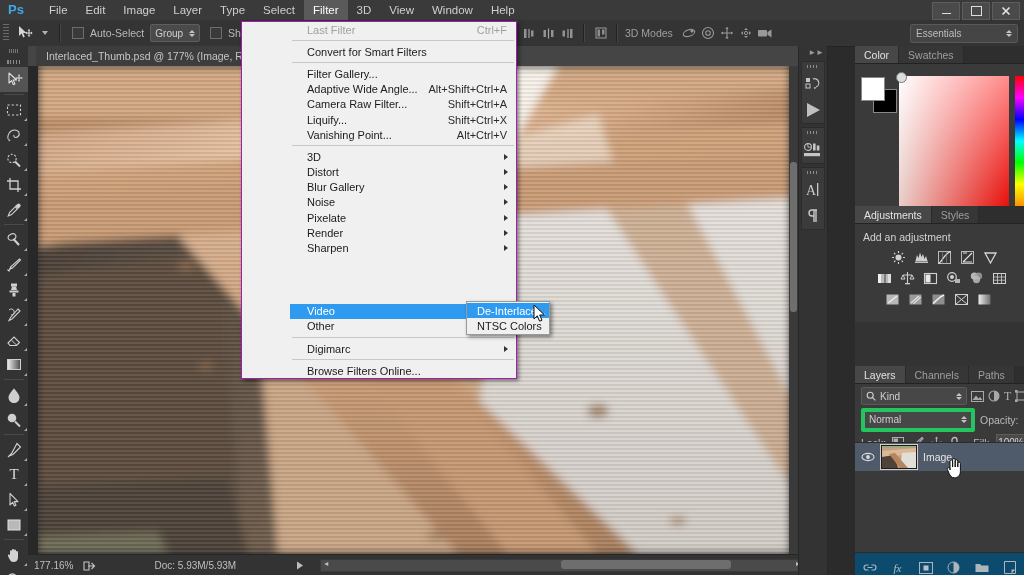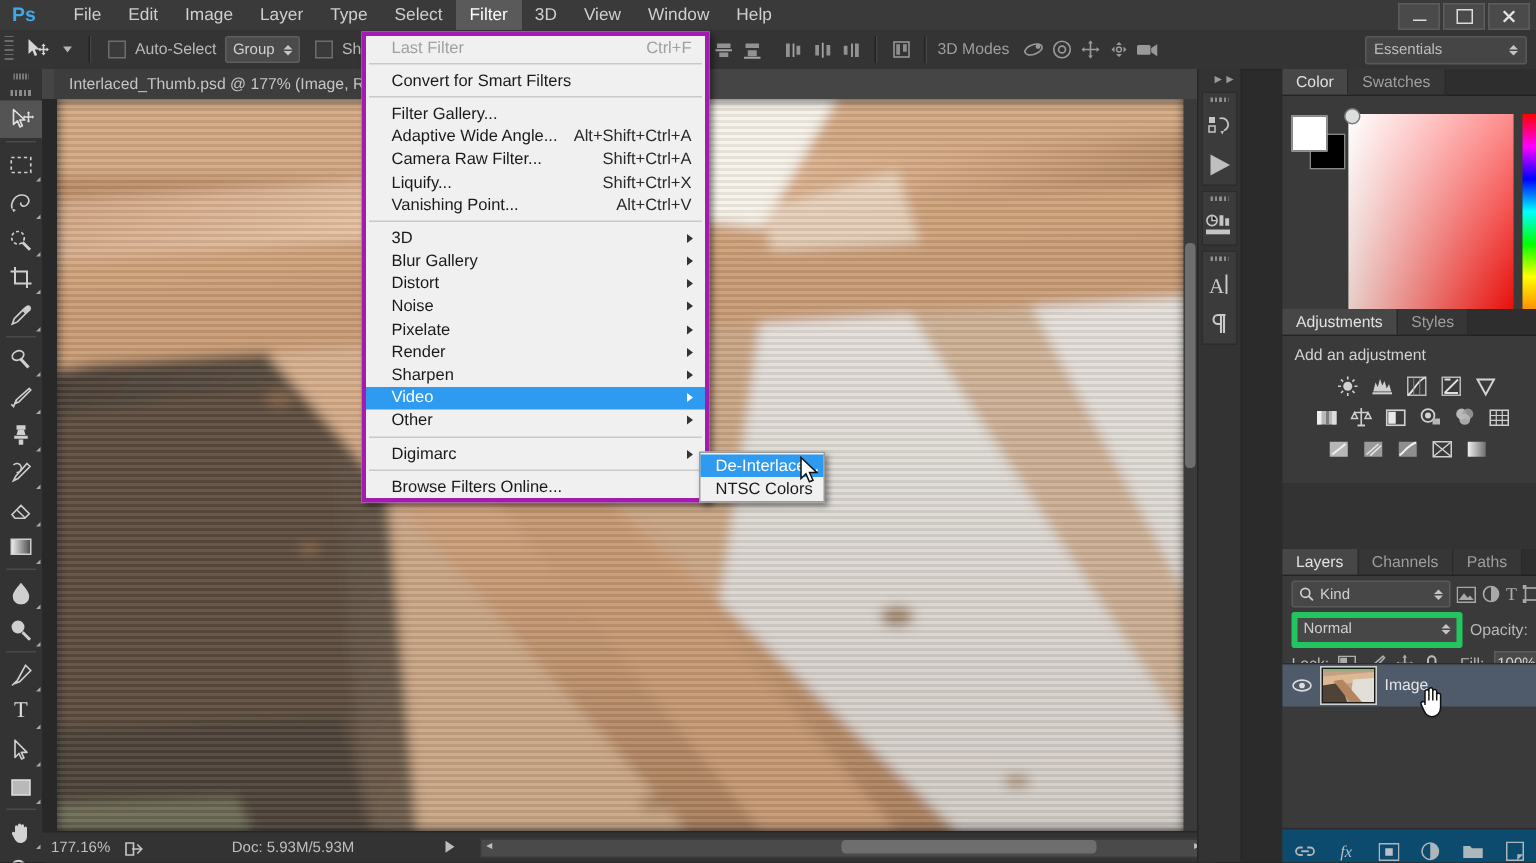--- a/index.html
+++ b/index.html
@@ -134,25 +134,25 @@
   .lrow{height:28px;display:flex;align-items:center;gap:6px;padding:0 6px;background:#4f5a6b;}
   .eye{width:14px;display:flex;align-items:center;justify-content:center;}
   .lthumb{width:34px;height:22px;border:1px solid #1b1b1b;outline:1px solid #cfcfcf;overflow:hidden;position:relative;}
   .lname{font-size:10.5px;color:#e4e4e4;}
   .lp-bottom{position:absolute;left:0;bottom:0;width:197px;height:22px;background:#0c4a6e;
      border-top:1px solid #2b2b2b;display:flex;align-items:flex-end;justify-content:center;gap:13px;}
   .lbic{width:15px;height:15px;display:flex;align-items:center;justify-content:center;opacity:.85;}
 
   
   .fmenu{position:absolute;left:241px;top:21px;width:226px;background:#f0f0f0;
-      border:3px solid #a21caf;box-shadow:2px 2px 4px rgba(0,0,0,.45);color:#1a1a1a;z-index:50;}
+      border:1px solid #a21caf;box-shadow:2px 2px 4px rgba(0,0,0,.45);color:#1a1a1a;z-index:50;padding-left:48px;}
   .fm-item{height:15.2px;display:flex;align-items:center;padding:0 8px 0 17px;font-size:11px;
       position:relative;white-space:nowrap;}
   .fm-item.dim{color:#a0a0a0;}
-  .fm-item.hl{background:#2e9bf0;color:#fff;}
+  .fm-item.hl{background:#2e9bf0;color:#fff;margin-top:48px;}
   .fm-sc{position:absolute;right:9px;font-size:11px;color:#2a2a2a;}
   .fm-item.dim .fm-sc{color:#a0a0a0;}
   .fm-arrow{position:absolute;right:8px;width:0;height:0;border-top:3.5px solid transparent;
       border-bottom:3.5px solid transparent;border-left:4.5px solid #333;}
   .fm-item.hl .fm-arrow{border-left-color:#fff;}
   .fm-sep{height:1px;background:#c9c9c9;margin:3px 2px;}
   .submenu{position:absolute;left:466px;top:301px;width:82px;background:#f0f0f0;
       border:1px solid #9a9a9a;box-shadow:2px 2px 4px rgba(0,0,0,.45);color:#1a1a1a;z-index:60;padding:1px 0;}
   .sm-item{height:15.2px;display:flex;align-items:center;padding:0 6px 0 10px;font-size:11px;white-space:nowrap;}
   .sm-item.hl{background:#2e9bf0;color:#fff;}
@@ -980,25 +980,25 @@
       <div class="fm-item">
         <span>Vanishing Point...</span>
         <span class="fm-sc">Alt+Ctrl+V</span>
       </div>
       <div class="fm-sep"></div>
       <div class="fm-item">
         <span>3D</span>
         <span class="fm-arrow"></span>
       </div>
       <div class="fm-item">
+        <span>Distort</span>
+        <span class="fm-arrow"></span>
+      </div>
+      <div class="fm-item">
         <span>Blur Gallery</span>
-        <span class="fm-arrow"></span>
-      </div>
-      <div class="fm-item">
-        <span>Distort</span>
         <span class="fm-arrow"></span>
       </div>
       <div class="fm-item">
         <span>Noise</span>
         <span class="fm-arrow"></span>
       </div>
       <div class="fm-item">
         <span>Pixelate</span>
         <span class="fm-arrow"></span>
       </div>

